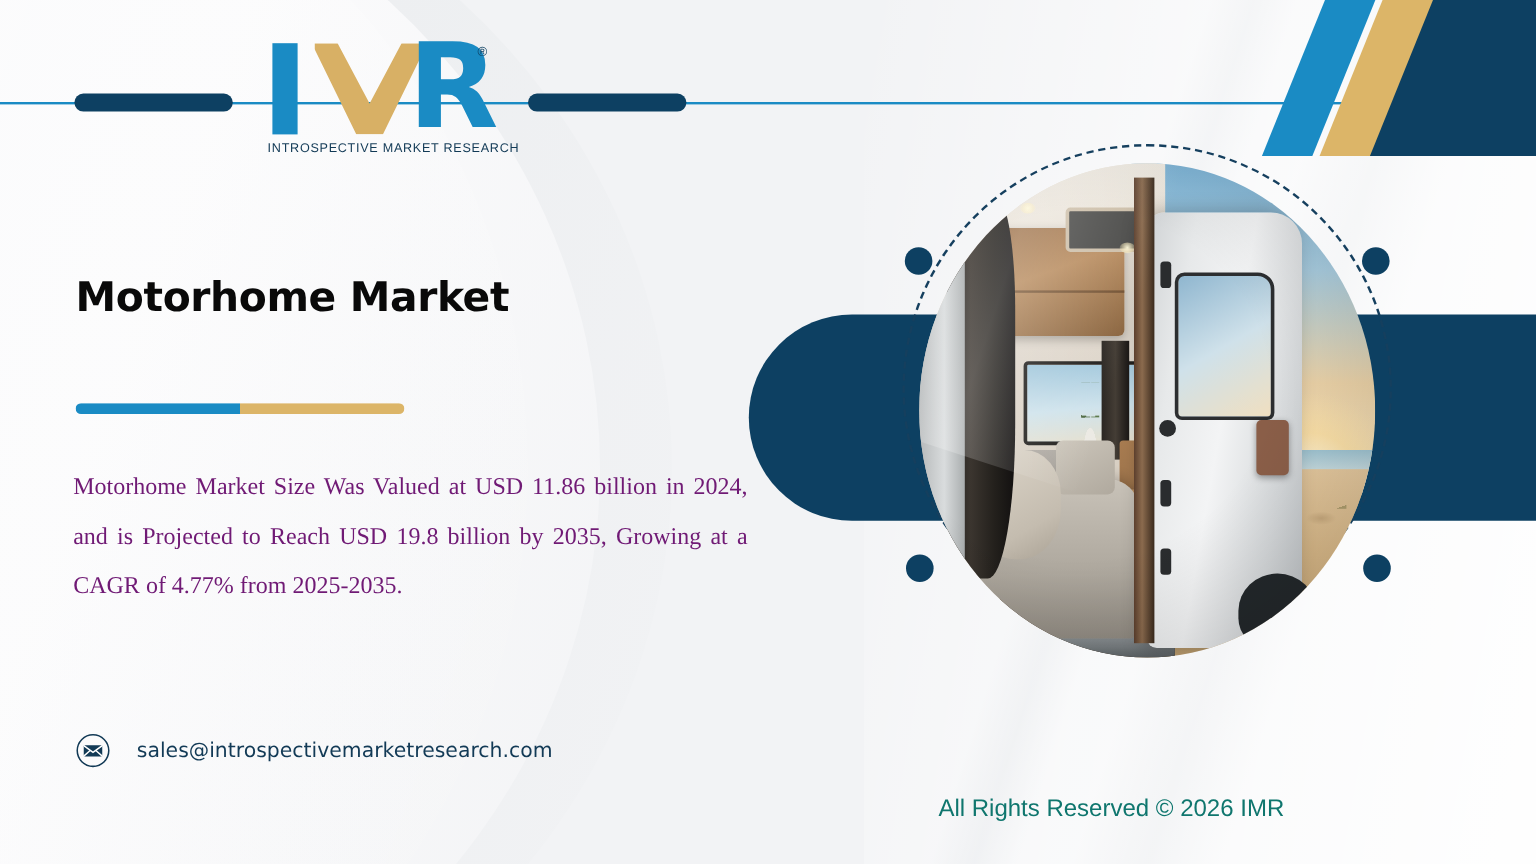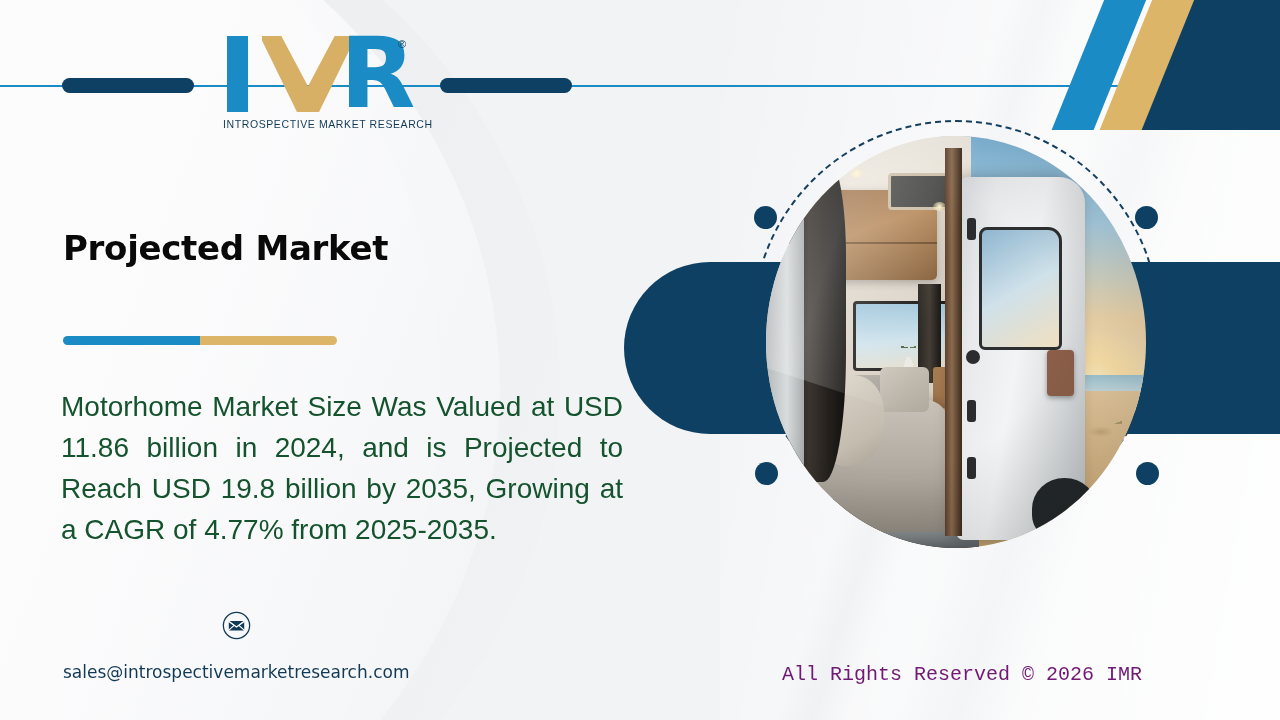--- a/index.html
+++ b/index.html
@@ -178,55 +178,55 @@
     display: flex;
   }
   .rule-blue { width: 50%; background: #1a8bc4; }
   .rule-gold { width: 50%; background: #dcb568; }
 
   .desc {
     position: absolute;
     left: 61px;
     top: 386px;
     width: 562px;
-    font-size: 28px;
+    font-size: 20px;
     line-height: 41px;
-    color: #14532d;
+    color: #701a75;
     text-align: justify;
-    font-family: Liberation Sans, sans-serif;
+    font-family: Liberation Serif, serif;
   }
 
   
   .contact {
     position: absolute;
     left: 63px;
     display: flex;
     align-items: center;
     gap: 22px;
   }
-  .contact-email { top: 611px; flex-direction: column; }
+  .contact-email { top: 611px; }
   .contact-web   { top: 663px; }
   .contact-icon {
     width: 29px; height: 29px;
     flex: 0 0 29px;
     color: #123a56;
   }
   .contact-text {
     font-size: 17px;
     color: #123a56;
     font-family: "DejaVu Sans", sans-serif;
   }
 
   .copyright {
     position: absolute;
     left: 782px;
     top: 663px;
     font-size: 20px;
-    color: #701a75;
-    font-family: Liberation Mono, monospace;
+    color: #0f766e;
+    font-family: Liberation Sans, sans-serif;
   }
 
   
   .pill {
     position: absolute;
     left: 624px;
     top: 262px;
     width: 700px;
     height: 172px;
     background: #0d4062;
@@ -631,21 +631,21 @@
       <div class="van-handle"></div>
       <div class="van-latch lt1"></div>
       <div class="van-latch lt2"></div>
       <div class="van-latch lt3"></div>
 
       <div class="photo-glare"></div>
       <div class="photo-shade"></div>
     </div>
   </div>
 
-  <div class="title">Projected Market</div>
+  <div class="title">Motorhome Market</div>
 
   <div class="rule">
     <div class="rule-blue"></div>
     <div class="rule-gold"></div>
   </div>
 
   <div class="desc">Motorhome Market Size Was Valued at USD 11.86 billion in 2024, and is Projected to Reach USD 19.8 billion by 2035, Growing at a CAGR of 4.77% from 2025-2035.</div>
 
   <div class="contact contact-email">
     <span class="contact-icon">

